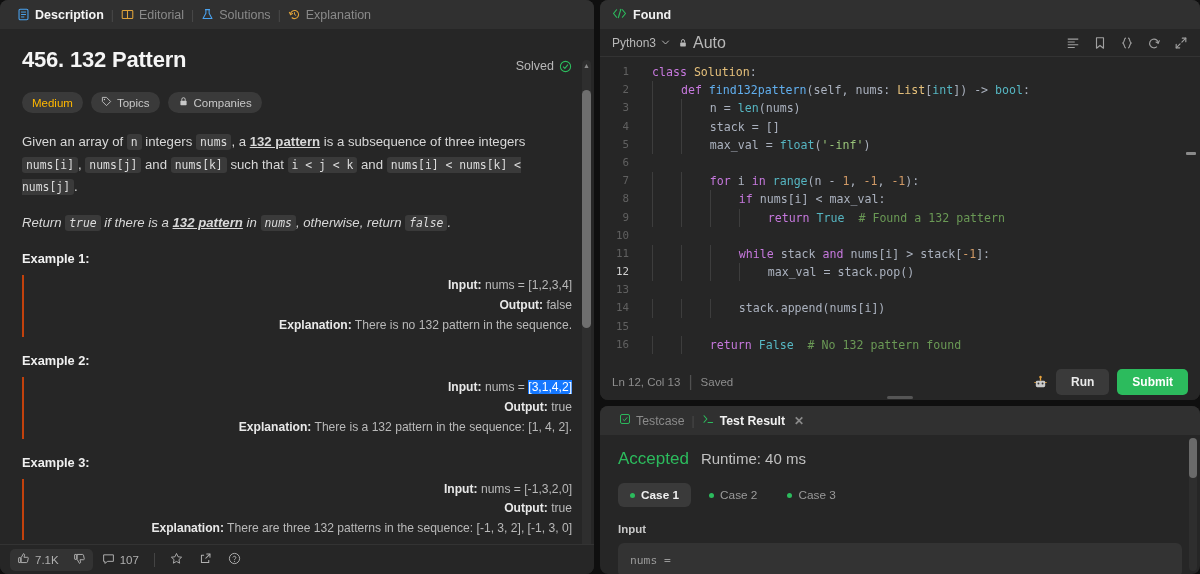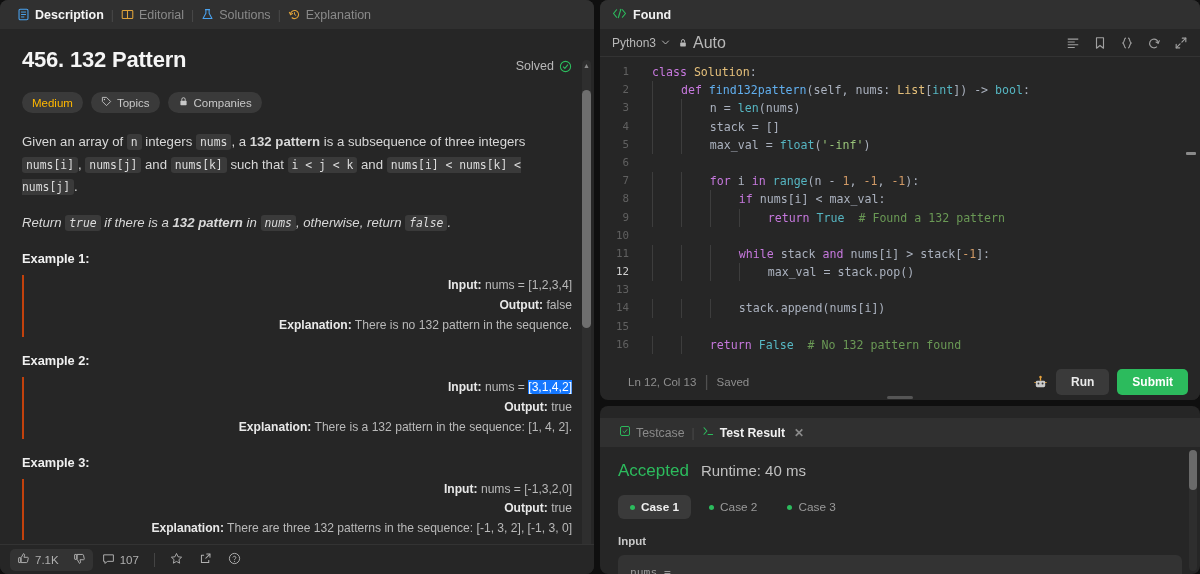--- a/index.html
+++ b/index.html
@@ -53,21 +53,21 @@
   }
   .tag.medium { color: #ffb800; }
 
   .body-text { margin-top: 18px; font-size: 13.2px; color: #d8d8d8; line-height: 1.72; }
   .body-text p { margin-bottom: 13px; }
   code.inl {
     background: #3a3a3a; border-radius: 3px; padding: 1px 4px;
     font-family: "DejaVu Sans Mono", monospace; font-size: 11.4px; color: #ddd;
   }
   .ital { font-style: italic; }
-  .bold { font-weight: bold; }
+  .bold { font-weight: bold; text-decoration: underline; }
 
   .ex-head { font-size: 12.8px; font-weight: bold; color: #f0f0f0; margin: 16px 0 9px 0; }
   .ex-block {
     border-left: 2px solid #c2410c; padding: 1px 0 1px 14px;
     font-family: Liberation Sans, sans-serif; font-size: 12.1px;
     color: #b9b9b9; line-height: 1.65; text-align: right;
   }
   .ex-block b { color: #e8e8e8; }
   .sel { background: #1578ff; color: #fff; }
 
@@ -139,21 +139,21 @@
   .k-str { color: #98c379; }
   .k-num { color: #d19a66; }
   .k-com { color: #6a9955; }
   .k-bi { color: #56b6c2; }
   .k-var { color: #abb2bf; }
   .k-op { color: #abb2bf; }
   .ed-mark { position:absolute; right:4px; top:152px; width:10px; height:3px; background:#8a8a8a; border-radius:1px;}
 
   .code-status {
     height: 36px; flex: 0 0 36px; display: flex; align-items: center;
-    padding: 0 12px; gap: 8px; background: #262626; margin-left: 16px;
+    padding: 0 12px; gap: 8px; background: #262626;
   }
   .status-txt { font-size: 11.5px; color: #8e8e8e; }
   .status-sep { color: #505050; }
   .btns { margin-left: auto; display: flex; align-items: center; gap: 8px; }
   .btn-run {
     height: 26px; padding: 0 15px; border-radius: 5px; background: #3a3a3a;
     color: #eaeaea; font-size: 12px; font-weight: bold; display: flex;
     align-items: center; cursor: pointer; border: none;
   }
   .btn-sub {
@@ -164,21 +164,21 @@
   .robot-ico { cursor:pointer; display:flex; }
 
   .grip { position:absolute; left:50%; transform:translateX(-50%); bottom:1px; width:26px; height:3px; background:#555; border-radius:2px;}
 
   .result-panel {
     flex: 1; background: #262626; border-radius: 8px;
     display: flex; flex-direction: column; overflow: hidden; position: relative;
   }
   .res-tabs {
     height: 29px; flex: 0 0 29px; background: #303030;
-    display: flex; align-items: center; padding: 0 12px; gap: 0; margin-top: 12px;
+    display: flex; align-items: center; padding: 0 12px; gap: 0;
   }
   .rtab { display:flex; align-items:center; gap:5px; font-size:12.3px; color:#8a8a8a; padding:0 7px; cursor:pointer;}
   .rtab.active { color:#f0f0f0; font-weight:bold; }
   .x-close { color:#8a8a8a; font-size:12px; margin-left:4px; cursor:pointer;}
 
   .res-body { flex: 1; padding: 14px 18px 0 18px; position: relative; overflow: hidden; }
   .acc-row { display: flex; align-items: baseline; gap: 12px; }
   .accepted { font-size: 17px; color: #2cbb5d; font-weight: normal; }
   .runtime { font-size: 15px; color: #c0c0c0; }
   .cases { display: flex; gap: 6px; margin-top: 14px; }

